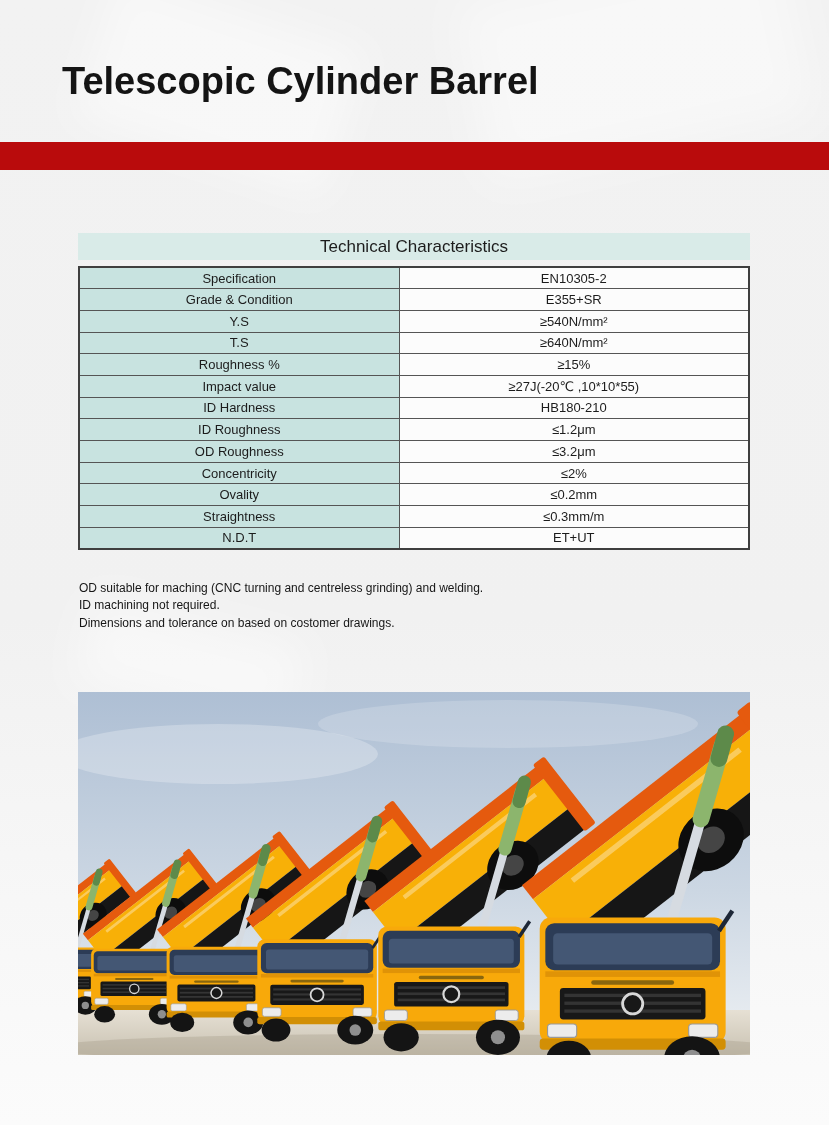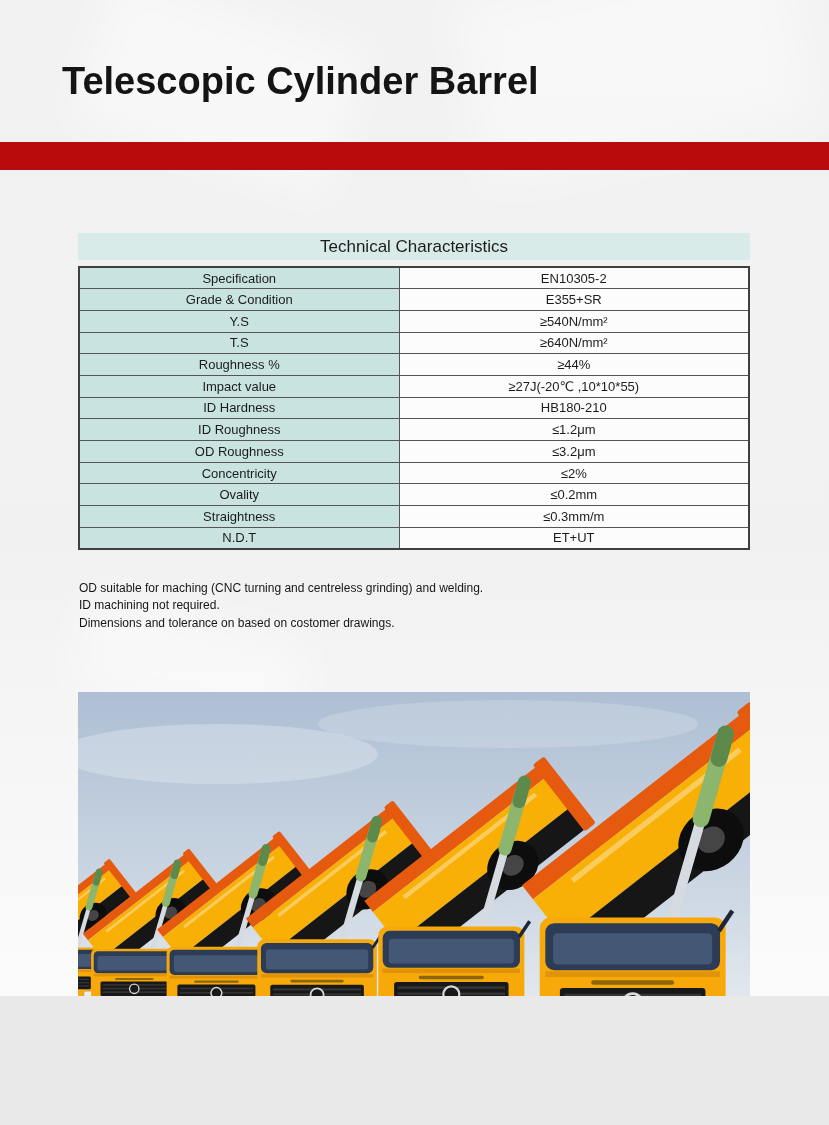--- a/index.html
+++ b/index.html
@@ -4,21 +4,21 @@
 <style>
   * { margin: 0; padding: 0; box-sizing: border-box; }
   html, body { width: 829px; }
   body {
     font-family: "Liberation Sans", "DejaVu Sans", sans-serif;
     background: #e9e9e9;
   }
   .page {
     position: relative;
     width: 829px;
-    height: 996px;
+    height: 1125px;
     overflow: hidden;
     background: linear-gradient(180deg, #f2f2f2 0%, #f1f1f1 55%, #f7f7f7 80%, #fbfbfb 100%);
   }
   
   .bg-shape { position: absolute; background: rgba(255,255,255,0.45); pointer-events: none; }
   .bg-shape.s1 { left: 90px; top: 10px; width: 260px; height: 150px; transform: rotate(18deg); filter: blur(18px); }
   .bg-shape.s2 { left: 470px; top: -30px; width: 330px; height: 180px; transform: rotate(-12deg); filter: blur(22px); }
   .bg-shape.s3 { left: 80px; top: 620px; width: 220px; height: 90px; transform: rotate(14deg); filter: blur(20px); }
 
   .page-title {
@@ -126,21 +126,21 @@
         <tr>
           <td class="label">Y.S</td>
           <td class="value">≥540N/mm²</td>
         </tr>
         <tr>
           <td class="label">T.S</td>
           <td class="value">≥640N/mm²</td>
         </tr>
         <tr>
           <td class="label">Roughness %</td>
-          <td class="value">≥44%</td>
+          <td class="value">≥15%</td>
         </tr>
         <tr>
           <td class="label">Impact value</td>
           <td class="value">≥27J(-20℃ ,10*10*55)</td>
         </tr>
         <tr>
           <td class="label">ID Hardness</td>
           <td class="value">HB180-210</td>
         </tr>
         <tr>

